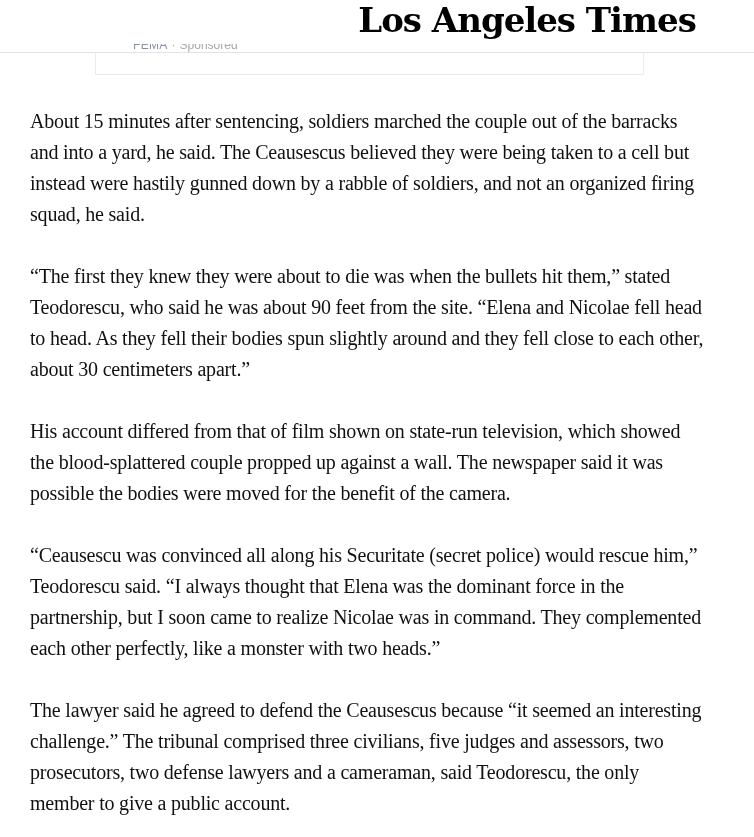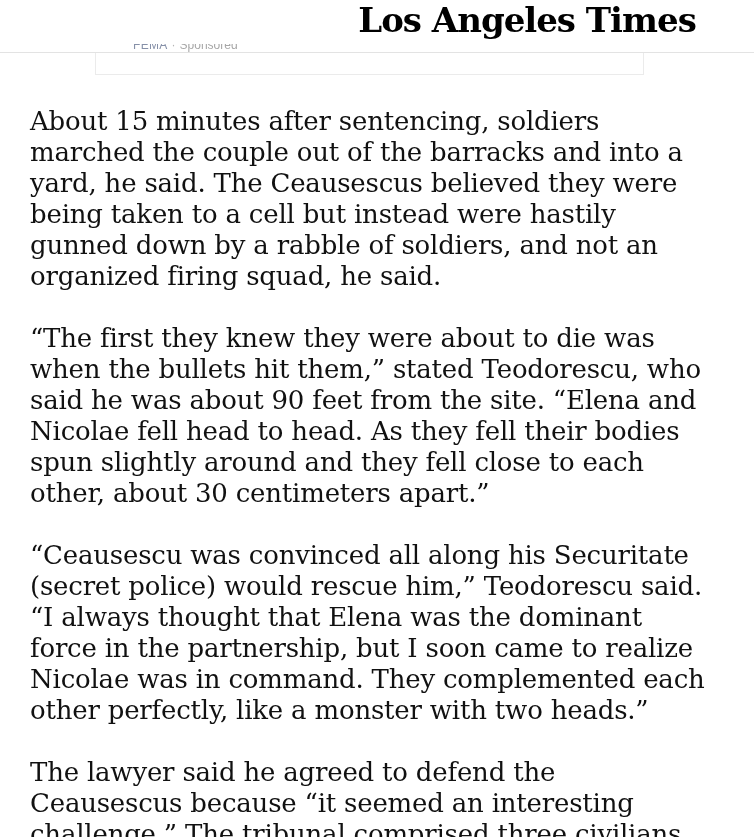--- a/index.html
+++ b/index.html
@@ -58,25 +58,26 @@
     white-space: nowrap;
     cursor: pointer;
   }
 
   
   .article {
     padding: 31px 40px 0 30px;
   }
   .article p {
     max-width: 678px;
-    font-size: 26px;
+    font-size: 20px;
     line-height: 31px;
     letter-spacing: -0.2px;
     color: #111111;
     margin-bottom: 31px;
+    font-family: Liberation Serif, serif;
   }
 </style>
 </head>
 <body>
 
 <div class="top-zone">
 
   <div class="behind-divider"></div>
 
   <div class="ad-card"></div>
@@ -87,15 +88,16 @@
 
   <div class="site-header">
     <div class="masthead">Los Angeles Times</div>
   </div>
 
 </div>
 
 <div class="article">
   <p>About 15 minutes after sentencing, soldiers marched the couple out of the barracks and into a yard, he said. The Ceausescus believed they were being taken to a cell but instead were hastily gunned down by a rabble of soldiers, and not an organized firing squad, he said.</p>
   <p>“The first they knew they were about to die was when the bullets hit them,” stated Teodorescu, who said he was about 90 feet from the site. “Elena and Nicolae fell head to head. As they fell their bodies spun slightly around and they fell close to each other, about 30 centimeters apart.”</p>
+  <p>His account differed from that of film shown on state-run television, which showed the blood-splattered couple propped up against a wall. The newspaper said it was possible the bodies were moved for the benefit of the camera.</p>
   <p>“Ceausescu was convinced all along his Securitate (secret police) would rescue him,” Teodorescu said. “I always thought that Elena was the dominant force in the partnership, but I soon came to realize Nicolae was in command. They complemented each other perfectly, like a monster with two heads.”</p>
   <p>The lawyer said he agreed to defend the Ceausescus because “it seemed an interesting challenge.” The tribunal comprised three civilians, five judges and assessors, two prosecutors, two defense lawyers and a cameraman, said Teodorescu, the only member to give a public account.</p>
 </div>
 
 </body></html>

